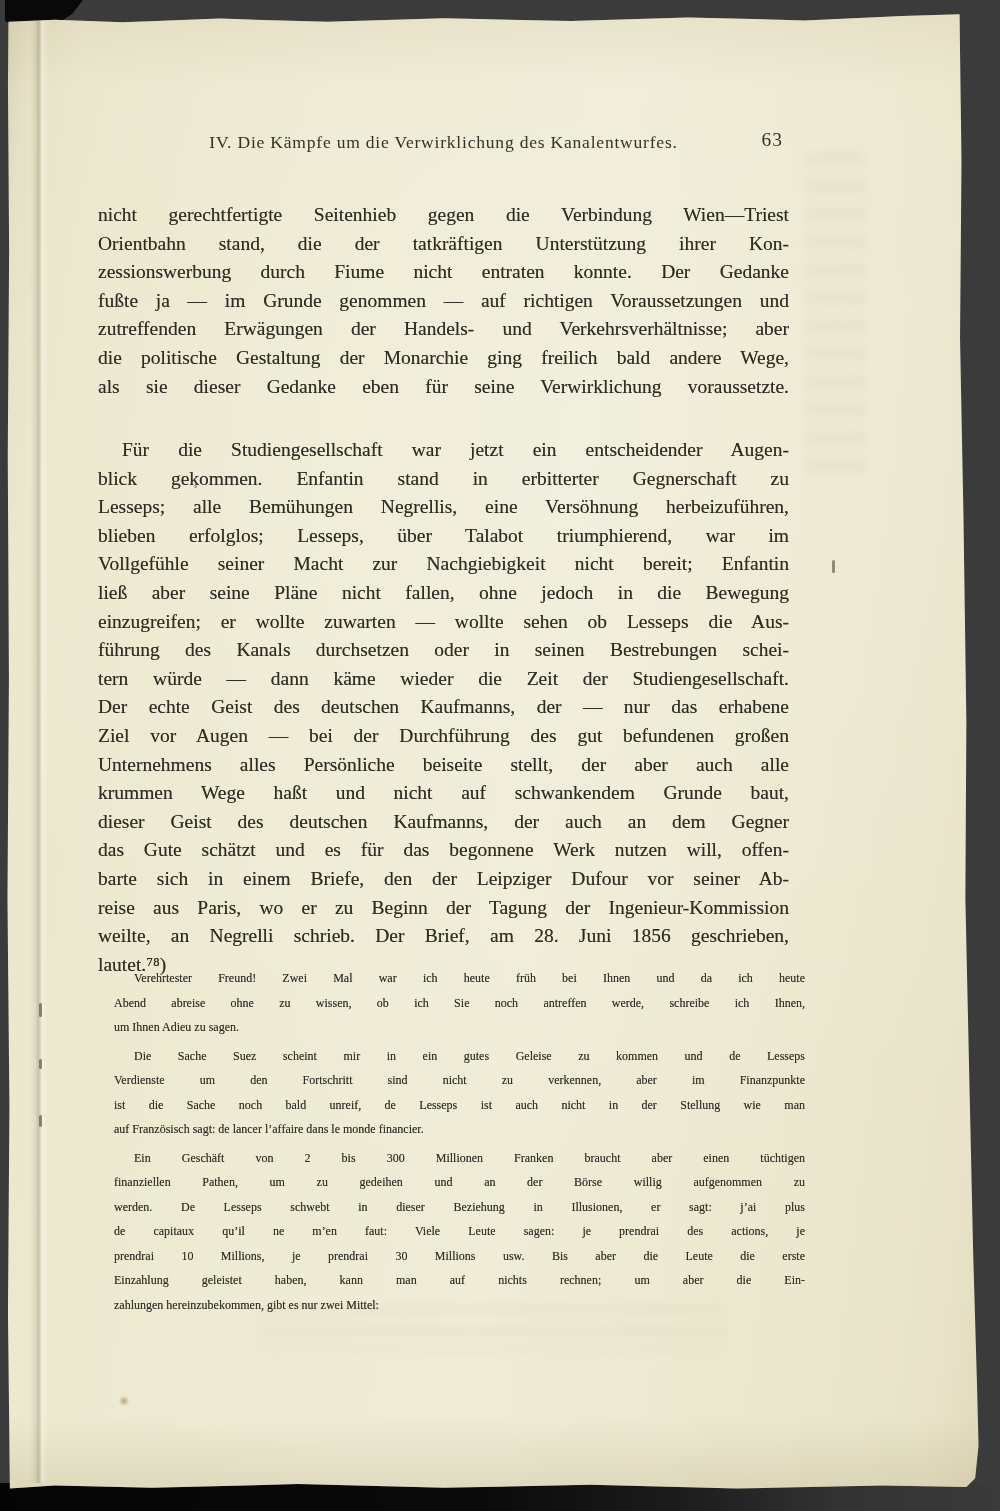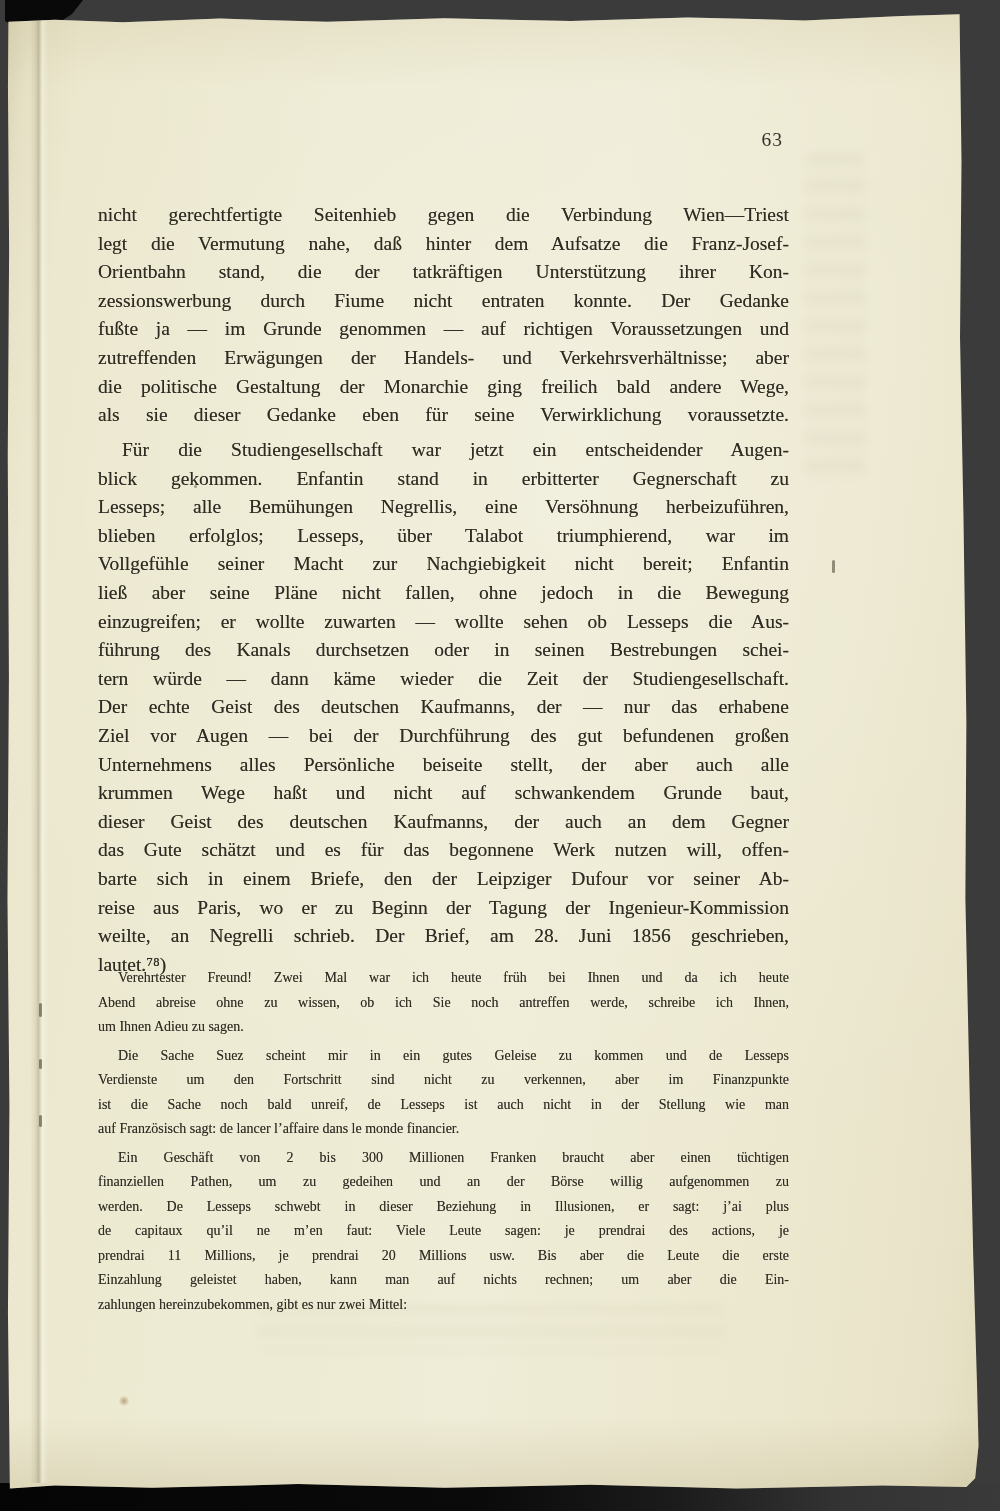--- a/index.html
+++ b/index.html
@@ -52,22 +52,22 @@
   .pagenum{position:absolute;right:6px;top:-1px;font-size:19.5px;letter-spacing:1px;}
   .para{
     position:absolute;left:92px;width:691px;color:#2f2b23;
     font-size:19.5px;line-height:28.6px;
     text-shadow:0 0 0.5px rgba(47,43,35,0.55);
     margin-top:16px;
   }
   .para1{top:172px;}
   .para2{top:407px;}
   .letter{
-    position:absolute;left:92px;top:953px;width:691px;color:#302c24;
-    font-size:14px;line-height:24.5px;
+    position:absolute;left:108px;top:953px;width:691px;color:#302c24;
+    font-size:12px;line-height:24.5px;
     text-shadow:0 0 0.4px rgba(48,44,36,0.5);
   }
   .lpara{margin-bottom:4px;}
   .line{text-align:justify;text-align-last:justify;}
   .line.short{text-align-last:left;}
   .para .line.indent{text-indent:24px;}
   .letter .line.indent{text-indent:20px;}
   .ghost1{
     position:absolute;left:798px;top:140px;width:62px;height:330px;border-radius:10px;
     background:repeating-linear-gradient(180deg, rgba(130,115,75,0.12) 0 10px, rgba(130,115,75,0.02) 10px 28px);
@@ -95,26 +95,26 @@
 
   <div class="paper">
     <div class="crease"></div>
     <div class="crease-mark cm1"></div>
     <div class="crease-mark cm2"></div>
     <div class="crease-mark cm3"></div>
     <div class="ghost1"></div>
     <div class="ghost2"></div>
 
     <div class="header">
+      <span class="htitle">IV. Die Kämpfe um die Verwirklichung des Kanalentwurfes.</span>
       <span class="pagenum">63</span>
     </div>
 
     <div class="para para1">
         <div class="line">nicht gerechtfertigte Seitenhieb gegen die Verbindung Wien—Triest</div>
-        <div class="line">legt die Vermutung nahe, daß hinter dem Aufsatze die Franz-Josef-</div>
         <div class="line">Orientbahn stand, die der tatkräftigen Unterstützung ihrer Kon-</div>
         <div class="line">zessionswerbung durch Fiume nicht entraten konnte. Der Gedanke</div>
         <div class="line">fußte ja — im Grunde genommen — auf richtigen Voraussetzungen und</div>
         <div class="line">zutreffenden Erwägungen der Handels- und Verkehrsverhältnisse; aber</div>
         <div class="line">die politische Gestaltung der Monarchie ging freilich bald andere Wege,</div>
         <div class="line">als sie dieser Gedanke eben für seine Verwirklichung voraussetzte.</div>
       </div>
 
     <div class="para para2">
         <div class="line indent">Für die Studiengesellschaft war jetzt ein entscheidender Augen-</div>
@@ -148,21 +148,21 @@
           <div class="line indent">Die Sache Suez scheint mir in ein gutes Geleise zu kommen und de Lesseps</div>
           <div class="line">Verdienste um den Fortschritt sind nicht zu verkennen, aber im Finanzpunkte</div>
           <div class="line">ist die Sache noch bald unreif, de Lesseps ist auch nicht in der Stellung wie man</div>
           <div class="line short">auf Französisch sagt: de lancer l’affaire dans le monde financier.</div>
         </div>
       <div class="lpara">
           <div class="line indent">Ein Geschäft von 2 bis 300 Millionen Franken braucht aber einen tüchtigen</div>
           <div class="line">finanziellen Pathen, um zu gedeihen und an der Börse willig aufgenommen zu</div>
           <div class="line">werden. De Lesseps schwebt in dieser Beziehung in Illusionen, er sagt: j’ai plus</div>
           <div class="line">de capitaux qu’il ne m’en faut: Viele Leute sagen: je prendrai des actions, je</div>
-          <div class="line">prendrai 11 Millions, je prendrai 20 Millions usw. Bis aber die Leute die erste</div>
+          <div class="line">prendrai 10 Millions, je prendrai 30 Millions usw. Bis aber die Leute die erste</div>
           <div class="line">Einzahlung geleistet haben, kann man auf nichts rechnen; um aber die Ein-</div>
           <div class="line short">zahlungen hereinzubekommen, gibt es nur zwei Mittel:</div>
         </div>
     </div>
 
     <div class="stain1"></div>
     <div class="speck1"></div>
     <div class="mark-right"></div>
   </div>
 </div>

